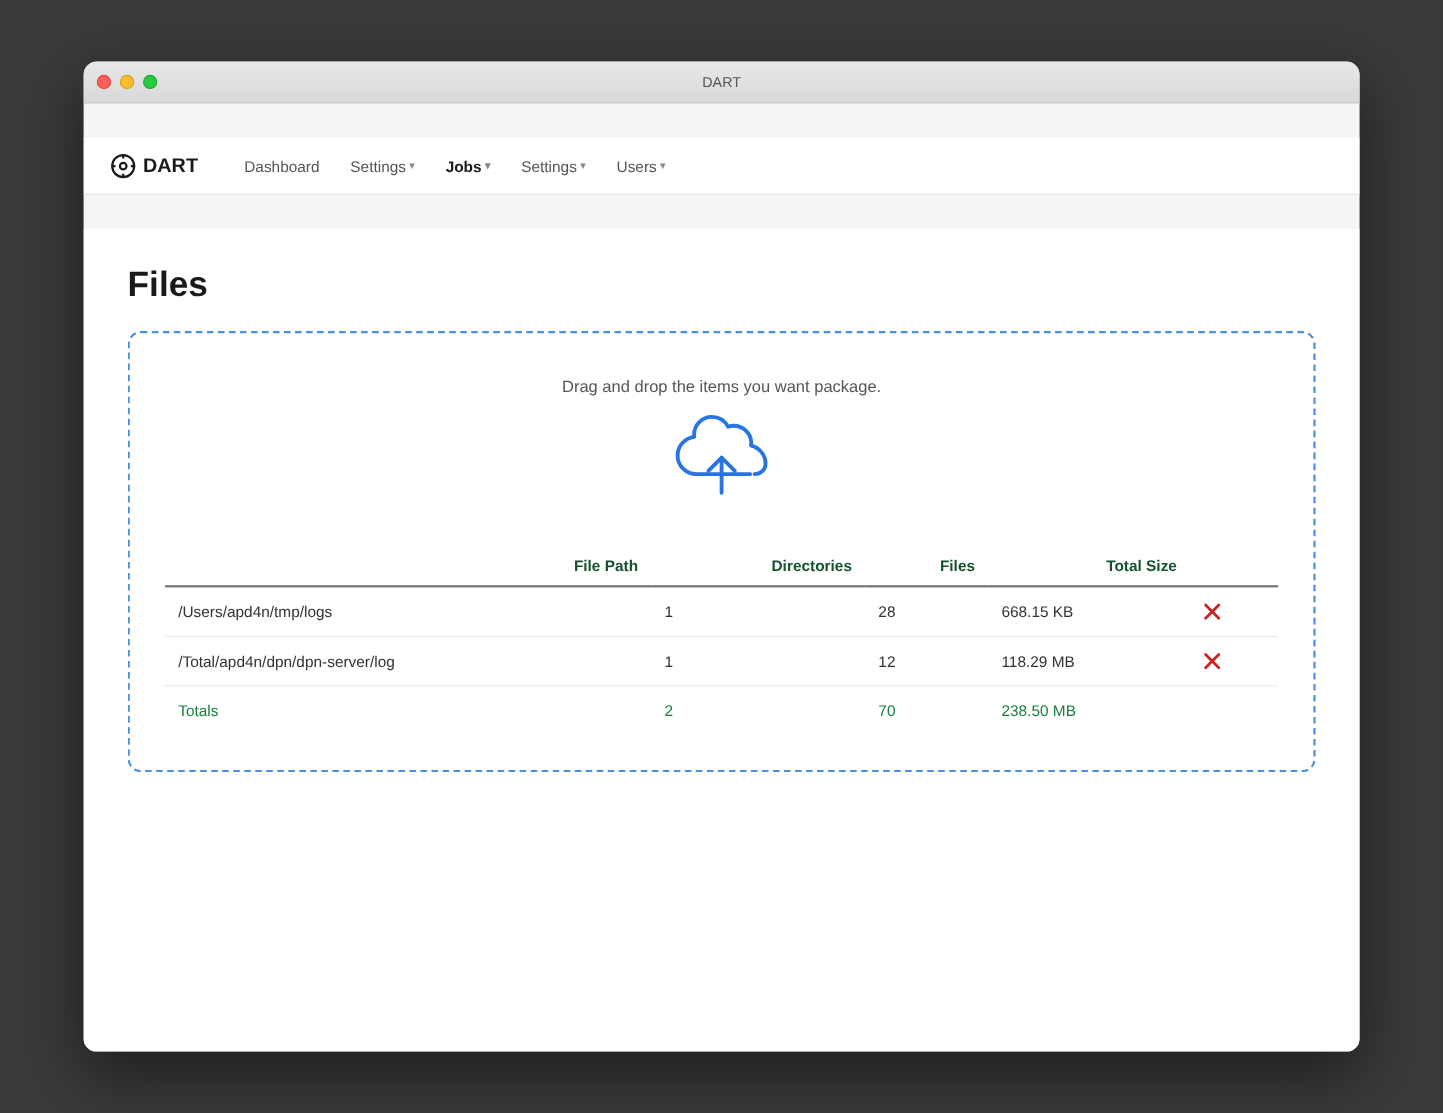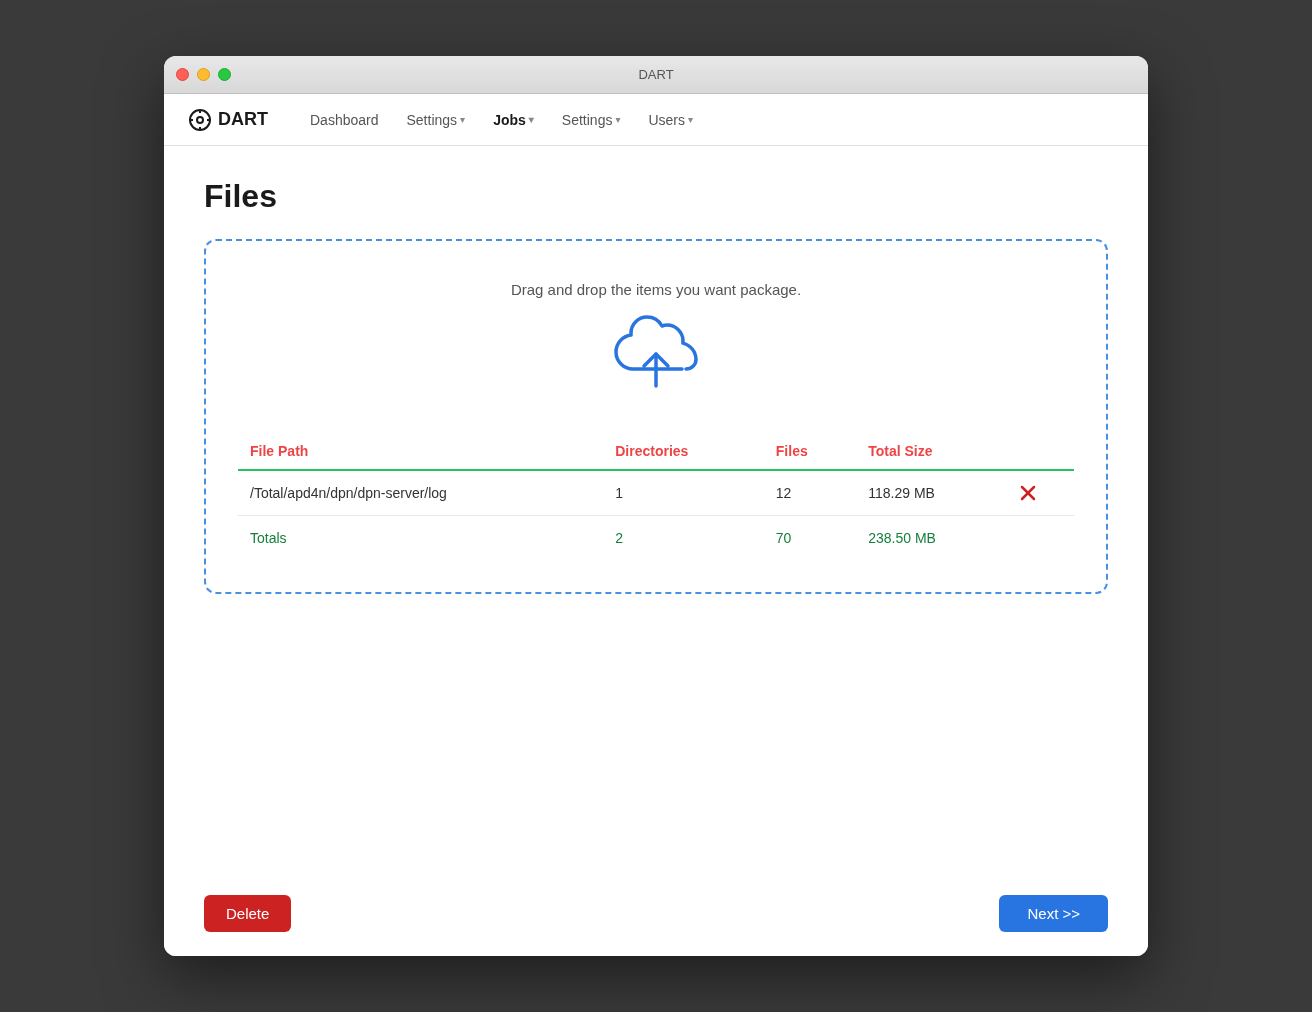--- a/index.html
+++ b/index.html
@@ -7,28 +7,29 @@
     body {
       background: #3a3a3a;
       display: flex;
       justify-content: center;
       align-items: center;
       min-height: 100vh;
       font-family: -apple-system, BlinkMacSystemFont, 'Helvetica Neue', Arial, sans-serif;
     }
 
     .window {
-      width: 984px;
+      width: 1160px;
       min-height: 900px;
       background: #f5f5f5;
       border-radius: 12px;
       overflow: hidden;
       box-shadow: 0 20px 60px rgba(0,0,0,0.5);
       display: flex;
       flex-direction: column;
+      gap: 31px;
     }
 
     .title-bar {
       background: linear-gradient(to bottom, #e8e8e8, #d8d8d8);
       height: 38px;
       display: flex;
       align-items: center;
       justify-content: center;
       position: relative;
       border-bottom: 1px solid #c0c0c0;
@@ -135,26 +136,26 @@
     .cloud-icon {
       margin-bottom: 40px;
     }
 
     .files-table {
       width: 100%;
       border-collapse: collapse;
     }
 
     .files-table th {
-      text-align: left;
+      text-align: right;
       font-size: 14px;
       font-weight: 700;
-      color: #ef4444;
+      color: #14532d;
       padding: 10px 12px;
-      border-bottom: 2px solid #22c55e;
+      border-bottom: 2px solid #737373;
     }
 
     .files-table td {
       font-size: 14px;
       color: #333;
       padding: 14px 12px;
       border-bottom: 1px solid #e8e8e8;
     }
 
     .files-table tr:last-child td {
@@ -284,20 +285,34 @@
         <thead>
           <tr>
             <th>File Path</th>
             <th>Directories</th>
             <th>Files</th>
             <th>Total Size</th>
             <th></th>
           </tr>
         </thead>
         <tbody id="table-body">
+        <tr>
+              <td>/Users/apd4n/tmp/logs</td>
+              <td>1</td>
+              <td>28</td>
+              <td>668.15 KB</td>
+              <td>
+                <button class="remove-btn">
+                  <svg class="x-icon" viewBox="0 0 16 16" xmlns="http://www.w3.org/2000/svg">
+      <line x1="2" y1="2" x2="14" y2="14" stroke="#cc2222" stroke-width="2.5" stroke-linecap="round"></line>
+      <line x1="14" y1="2" x2="2" y2="14" stroke="#cc2222" stroke-width="2.5" stroke-linecap="round"></line>
+    </svg>
+                </button>
+              </td>
+            </tr>
             <tr>
               <td>/Total/apd4n/dpn/dpn-server/log</td>
               <td>1</td>
               <td>12</td>
               <td>118.29 MB</td>
               <td>
                 <button class="remove-btn">
                   <svg class="x-icon" viewBox="0 0 16 16" xmlns="http://www.w3.org/2000/svg">
       <line x1="2" y1="2" x2="14" y2="14" stroke="#cc2222" stroke-width="2.5" stroke-linecap="round"></line>
       <line x1="14" y1="2" x2="2" y2="14" stroke="#cc2222" stroke-width="2.5" stroke-linecap="round"></line>
@@ -310,17 +325,13 @@
               <td>2</td>
               <td>70</td>
               <td>238.50 MB</td>
               <td></td>
             </tr>
           </tbody>
       </table>
     </div>
   </div>
 
-  <div class="footer-actions">
-    <button class="btn-delete">Delete</button>
-    <button class="btn-next">Next &gt;&gt;</button>
-  </div>
 </div>
 
 </body></html>

